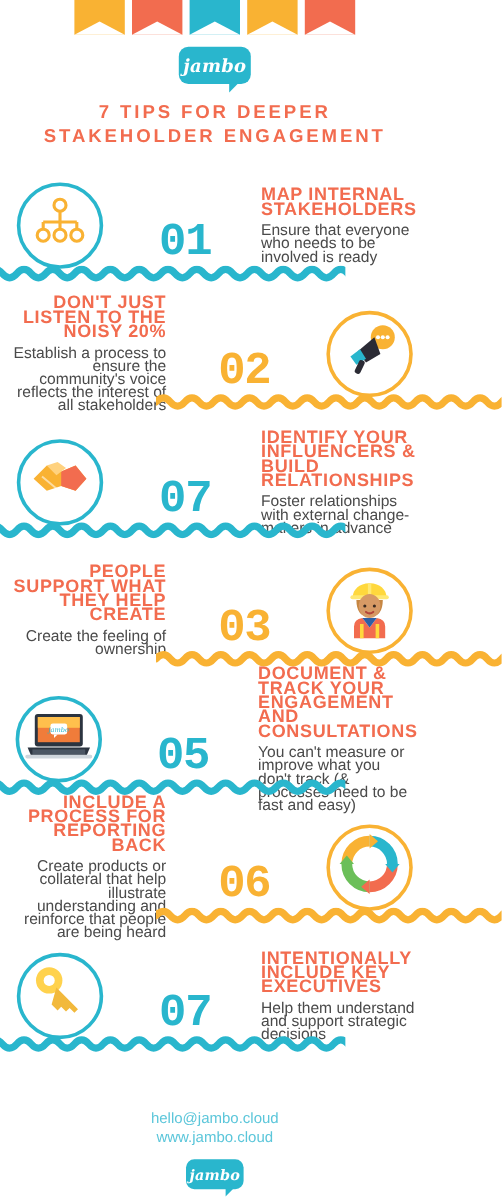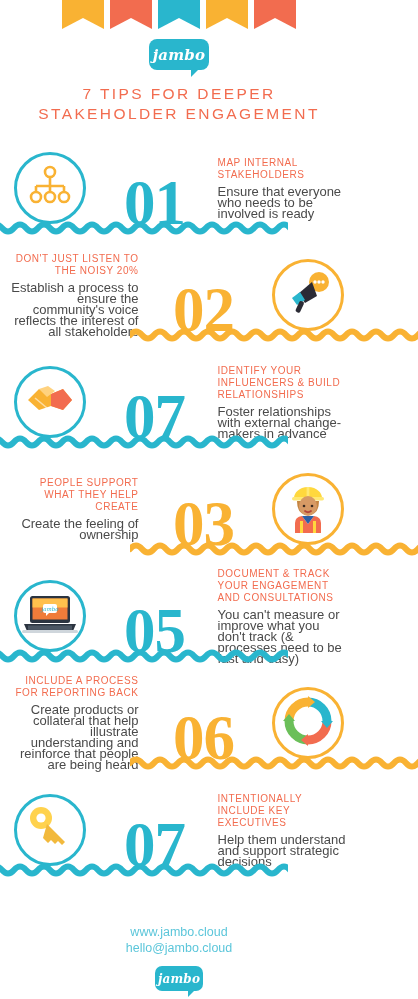--- a/index.html
+++ b/index.html
@@ -25,40 +25,40 @@
   .logo-wrap { display:flex; justify-content:center; margin-top:10px; }
   .logo { position:relative; width:60px; height:31px; background:#29b6cd; border-radius:8px;
           display:flex; align-items:center; justify-content:center; }
   .logo .tail { position:absolute; bottom:-7px; right:10px; width:0; height:0;
                 border-left:8px solid #29b6cd; border-bottom:8px solid transparent; }
   .logo .word { color:#fff; font-family:"DejaVu Serif", serif; font-style:italic;
                 font-size:15px; font-weight:700; letter-spacing:.2px; }
 
   
   .title { margin-top:14px; text-align:center; color:#f26c4f;
-           font-size:15.5px; font-weight:400; letter-spacing:2.4px; line-height:20px; }
+           font-size:15.5px; font-weight:700; letter-spacing:2.4px; line-height:20px; }
 
   
   .tips { position:relative; margin-top:10px; }
   .tip { position:relative; height:107px; }
   .tip .row { position:absolute; inset:0; display:flex; align-items:center; }
 
   .icon-col { width:108px; display:flex; align-items:center; justify-content:center; }
   .num-col  { width:120px; display:flex; align-items:center; justify-content:center; }
   .txt-col  { width:160px; padding:0 10px 0 8px; }
 
   .circle { width:72px; height:72px; border-radius:50%; border:3px solid #29b6cd;
             display:flex; align-items:center; justify-content:center; background:#fff; }
   .circle.yellow { border-color:#f9b233; }
 
-  .num { font-size:63px; font-weight:700; letter-spacing:-1px; line-height:1;
-         color:#29b6cd; font-family:Liberation Serif, serif;margin-top:31px; }
+  .num { font-size:38px; font-weight:700; letter-spacing:-1px; line-height:1;
+         color:#29b6cd; font-family:Liberation Mono, monospace;margin-top:31px; }
   .num.yellow { color:#f9b233; }
 
-  .tip-head { color:#f26c4f; font-size:10px; font-weight:400; letter-spacing:.55px;
+  .tip-head { color:#f26c4f; font-size:15px; font-weight:700; letter-spacing:.55px;
               line-height:12px; text-transform:uppercase; }
   .tip-body { color:#4a4a4a; font-size:13px; line-height:11px; margin-top:5px; }
   .align-right { text-align:right; }
 
   
   .wave { position:absolute; left:0; width:418px; height:14px; overflow:hidden; }
   .wave svg { display:block; }
 
   
   .footer { position:absolute; left:0; right:0; bottom:8px; text-align:center; }
@@ -295,22 +295,22 @@
         </div>
         <div class="wave" style="bottom:6px;left:-130px">
           <svg width="418" height="14" viewBox="0 0 418 14">
             <path d="M0 7 q6 -7 12 0 q6 7 12 0 q6 -7 12 0 q6 7 12 0 q6 -7 12 0 q6 7 12 0 q6 -7 12 0 q6 7 12 0 q6 -7 12 0 q6 7 12 0 q6 -7 12 0 q6 7 12 0 q6 -7 12 0 q6 7 12 0 q6 -7 12 0 q6 7 12 0 q6 -7 12 0 q6 7 12 0 q6 -7 12 0 q6 7 12 0 q6 -7 12 0 q6 7 12 0 q6 -7 12 0 q6 7 12 0 q6 -7 12 0 q6 7 12 0 q6 -7 12 0 q6 7 12 0 q6 -7 12 0 q6 7 12 0 q6 -7 12 0 q6 7 12 0 q6 -7 12 0 q6 7 12 0 q6 -7 12 0 q6 7 12 0" fill="none" stroke="#29b6cd" stroke-width="6" stroke-linecap="round"></path>
           </svg>
         </div>
       </div>
     </div>
 
   <div class="footer">
+    <div class="link">hello@jambo.cloud</div>
     <div class="link">www.jambo.cloud</div>
-    <div class="link">hello@jambo.cloud</div>
     <div class="logo-wrap">
       <div class="logo">
         <span class="word">jambo</span>
         <span class="tail"></span>
       </div>
     </div>
   </div>
 </div>
 
 </body></html>

